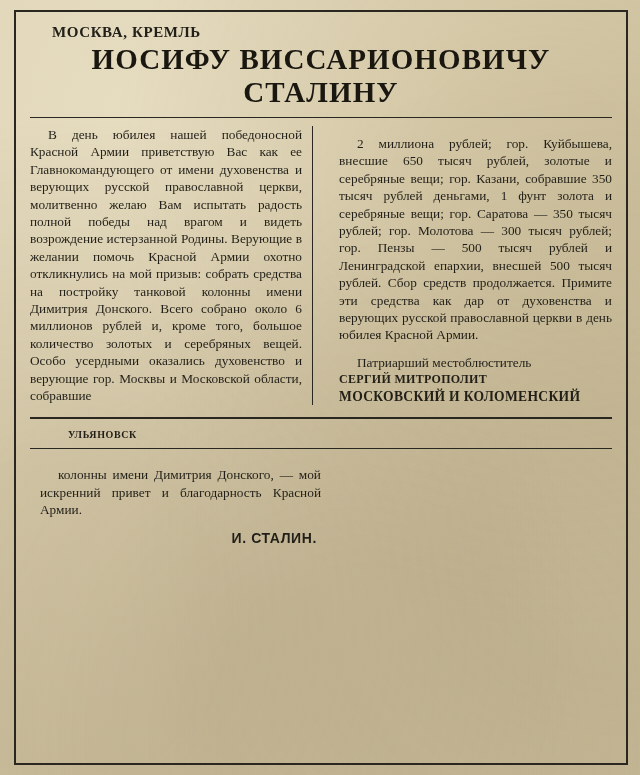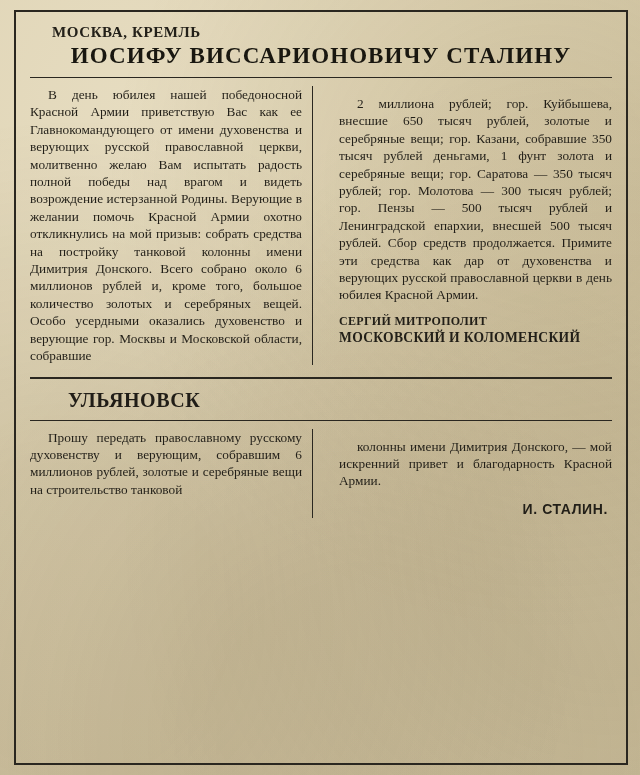--- a/index.html
+++ b/index.html
@@ -57,21 +57,21 @@
     font-family: "Liberation Serif", serif;
     font-size: 15px;
     font-weight: bold;
     letter-spacing: .6px;
     margin: 2px 0 2px 22px;
     color: #232019;
   }
   .headline1 {
     text-align: center;
     font-family: "Liberation Serif", serif;
-    font-size: 23px;
+    font-size: 29px;
     font-weight: bold;
     letter-spacing: 1.1px;
     margin: 2px 0 8px 0;
     color: #191710;
   }
   .rule {
     border: 0;
     border-top: 1.5px solid #2a2720;
     margin: 6px 0 8px 0;
   }
@@ -128,21 +128,21 @@
 
   .sep-thick {
     border: 0;
     border-top: 2px solid #2a2720;
     margin: 12px 0 0 0;
   }
 
   
   .art2 { margin-top: 10px; }
   .dateline2 {
-    font-size: 20px;
+    font-size: 10px;
     font-weight: bold;
     letter-spacing: .6px;
     margin: 0 0 3px 38px;
   }
   .headline2 {
     text-align: center;
     font-family: "Liberation Sans", sans-serif;
     font-weight: bold;
     font-size: 14.5px;
     letter-spacing: .4px;
@@ -178,36 +178,34 @@
         <div class="dateline">МОСКВА, КРЕМЛЬ</div>
         <div class="headline1">ИОСИФУ ВИССАРИОНОВИЧУ СТАЛИНУ</div>
         <hr class="rule">
         <div class="cols">
           <div class="col left">
             <p>В день юбилея нашей победоносной Красной Армии приветствую Вас как ее Главнокомандующего от имени духовенства и верующих русской православной церкви, молитвенно желаю Вам испытать радость полной победы над врагом и видеть возрождение истерзанной Родины. Верующие в желании помочь Красной Армии охотно откликнулись на мой призыв: собрать средства на постройку танковой колонны имени Димитрия Донского. Всего собрано около 6 миллионов рублей и, кроме того, большое количество золотых и серебряных вещей. Особо усердными оказались духовенство и верующие гор. Москвы и Московской области, собравшие</p>
           </div>
           <div class="col right">
             <p>2 миллиона рублей; гор. Куйбышева, внесшие 650 тысяч рублей, золотые и серебряные вещи; гор. Казани, собравшие 350 тысяч рублей деньгами, 1 фунт золота и серебряные вещи; гор. Саратова — 350 тысяч рублей; гор. Молотова — 300 тысяч рублей; гор. Пензы — 500 тысяч рублей и Ленинградской епархии, внесшей 500 тысяч рублей. Сбор средств продолжается. Примите эти средства как дар от духовенства и верующих русской православной церкви в день юбилея Красной Армии.</p>
             <div class="sign">
+              <span class="role">Патриарший местоблюститель</span>
               <span class="name">СЕРГИЙ МИТРОПОЛИТ</span>
               <span class="name2">МОСКОВСКИЙ И КОЛОМЕНСКИЙ</span>
             </div>
           </div>
         </div>
       </div>
 
       <hr class="sep-thick">
 
       <div class="art2">
         <div class="dateline2">УЛЬЯНОВСК</div>
         <hr class="rule2">
         <div class="cols">
-          <div class="col left">
-            <p>Прошу передать православному русскому духовенству и верующим, собравшим 6 миллионов рублей, золотые и серебряные вещи на строительство танковой</p>
-          </div>
           <div class="col right">
             <p>колонны имени Димитрия Донского, — мой искренний привет и благодарность Красной Армии.</p>
             <div class="signature2">И. СТАЛИН.</div>
           </div>
         </div>
       </div>
 
     </div>
   </div>
 </div>

